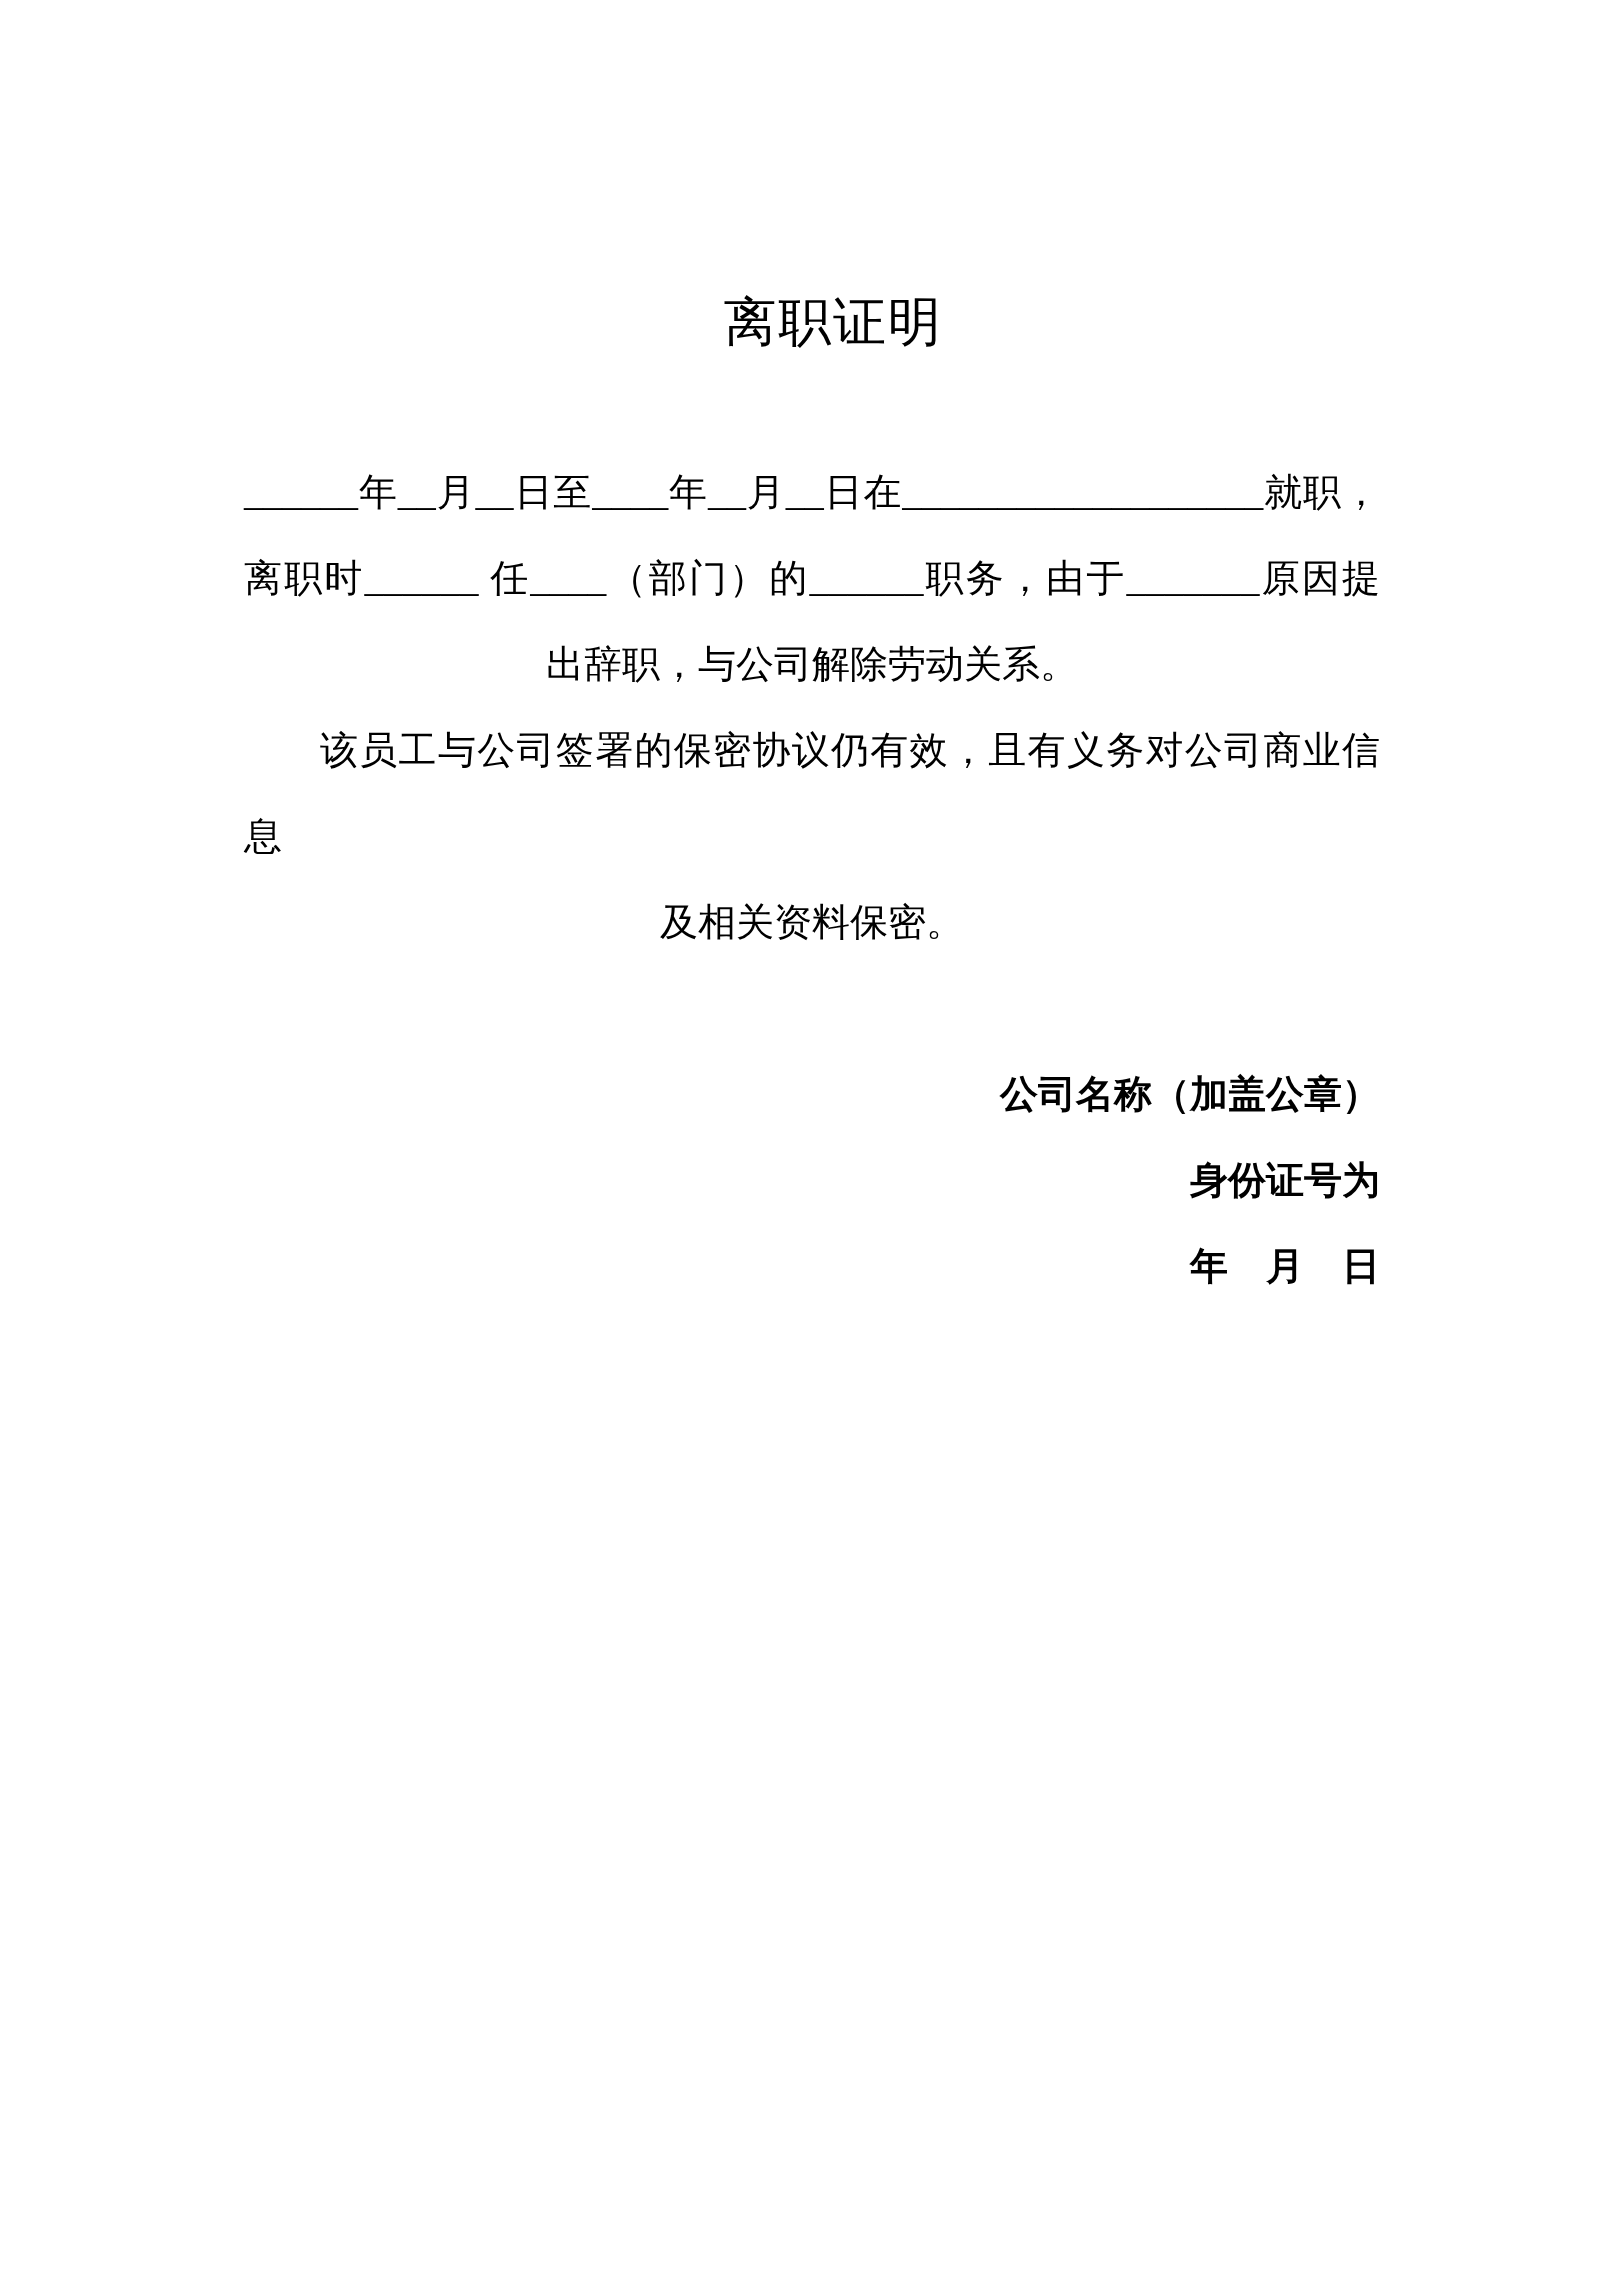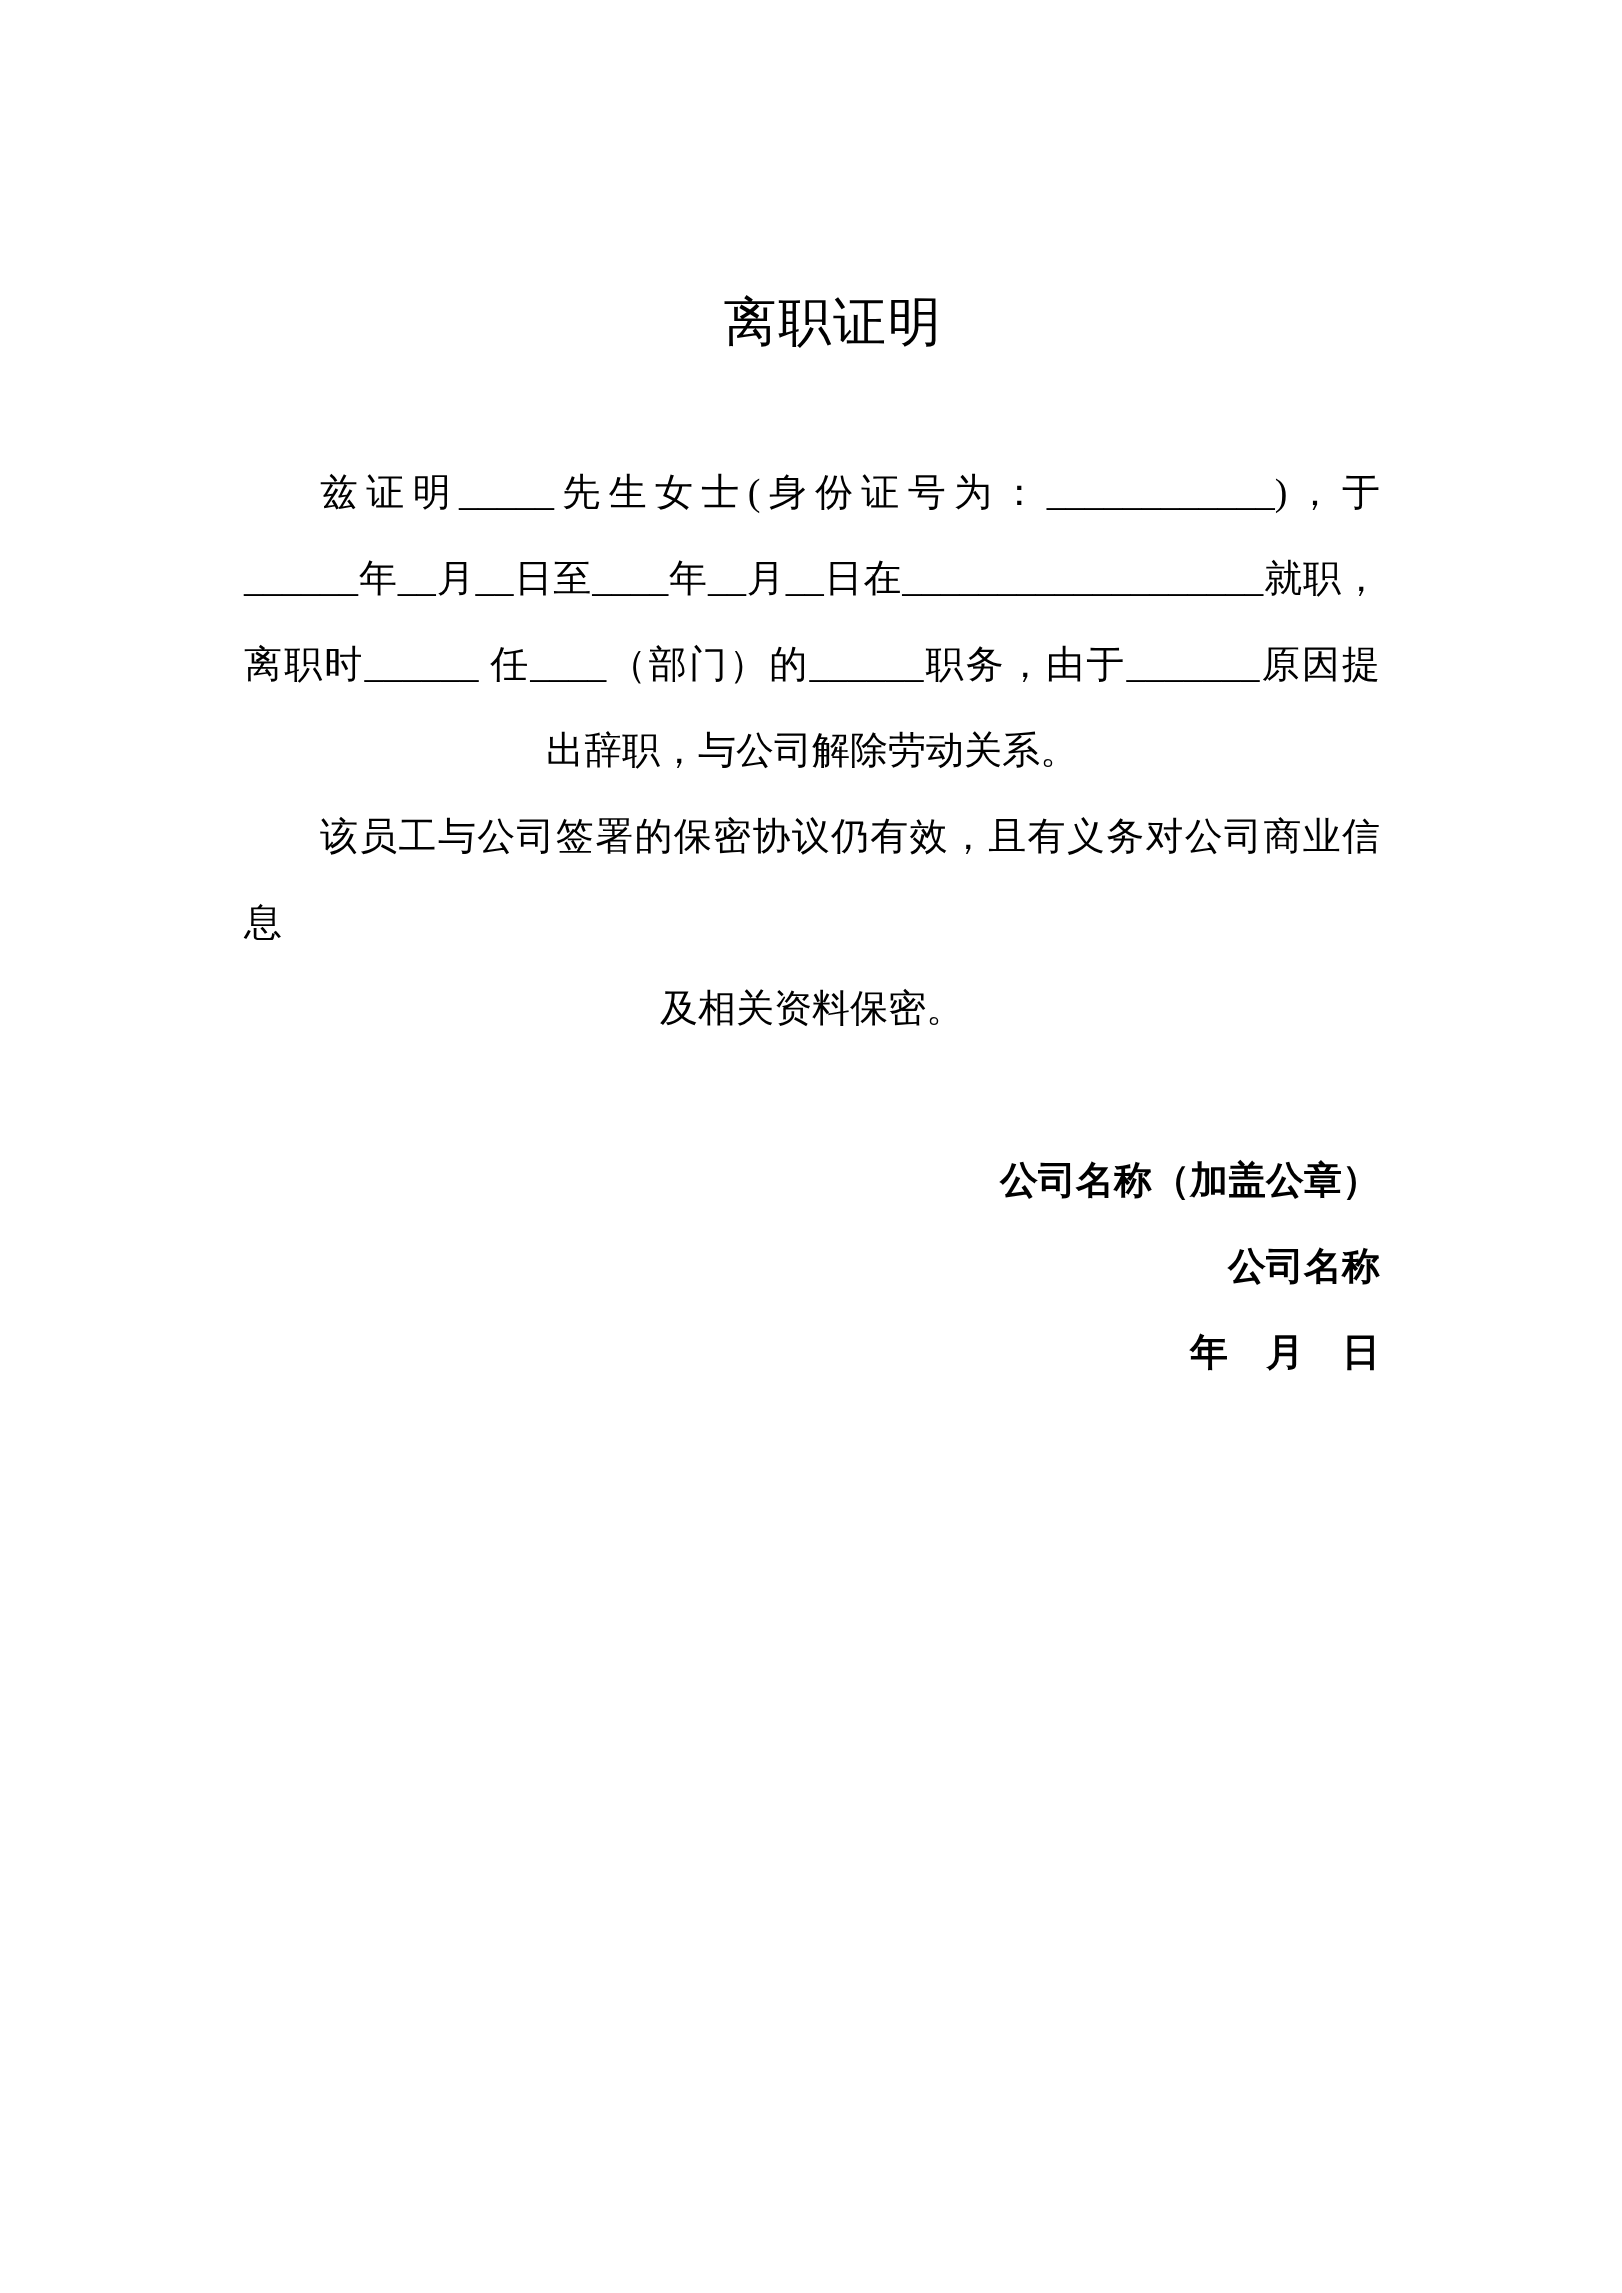--- a/index.html
+++ b/index.html
@@ -53,37 +53,36 @@
 </style>
 </head>
 <body>
 
 <div class="page">
 
   <div class="doc-title">离职证明</div>
 
   <div class="doc-body">
 
-    <div class="line justify indent">兹证明_____先生女士(身份证号为：____________)，于</div>
 
     <div class="line justify">______年__月__日至____年__月__日在___________________就职，</div>
 
     <div class="line justify">离职时______ 任____（部门）的______职务，由于_______原因提</div>
 
     <div class="line">出辞职，与公司解除劳动关系。</div>
 
     <div class="line justify indent">该员工与公司签署的保密协议仍有效，且有义务对公司商业信息</div>
 
     <div class="line">及相关资料保密。</div>
 
 
     <div class="spacer-line"></div>
 
     <div class="line right">公司名称（加盖公章）</div>
 
-    <div class="line right">公司名称</div>
+    <div class="line right">身份证号为</div>
 
     <div class="line right">年　月　日</div>
 
   </div>
 
 </div>
 
 
 </body></html>

